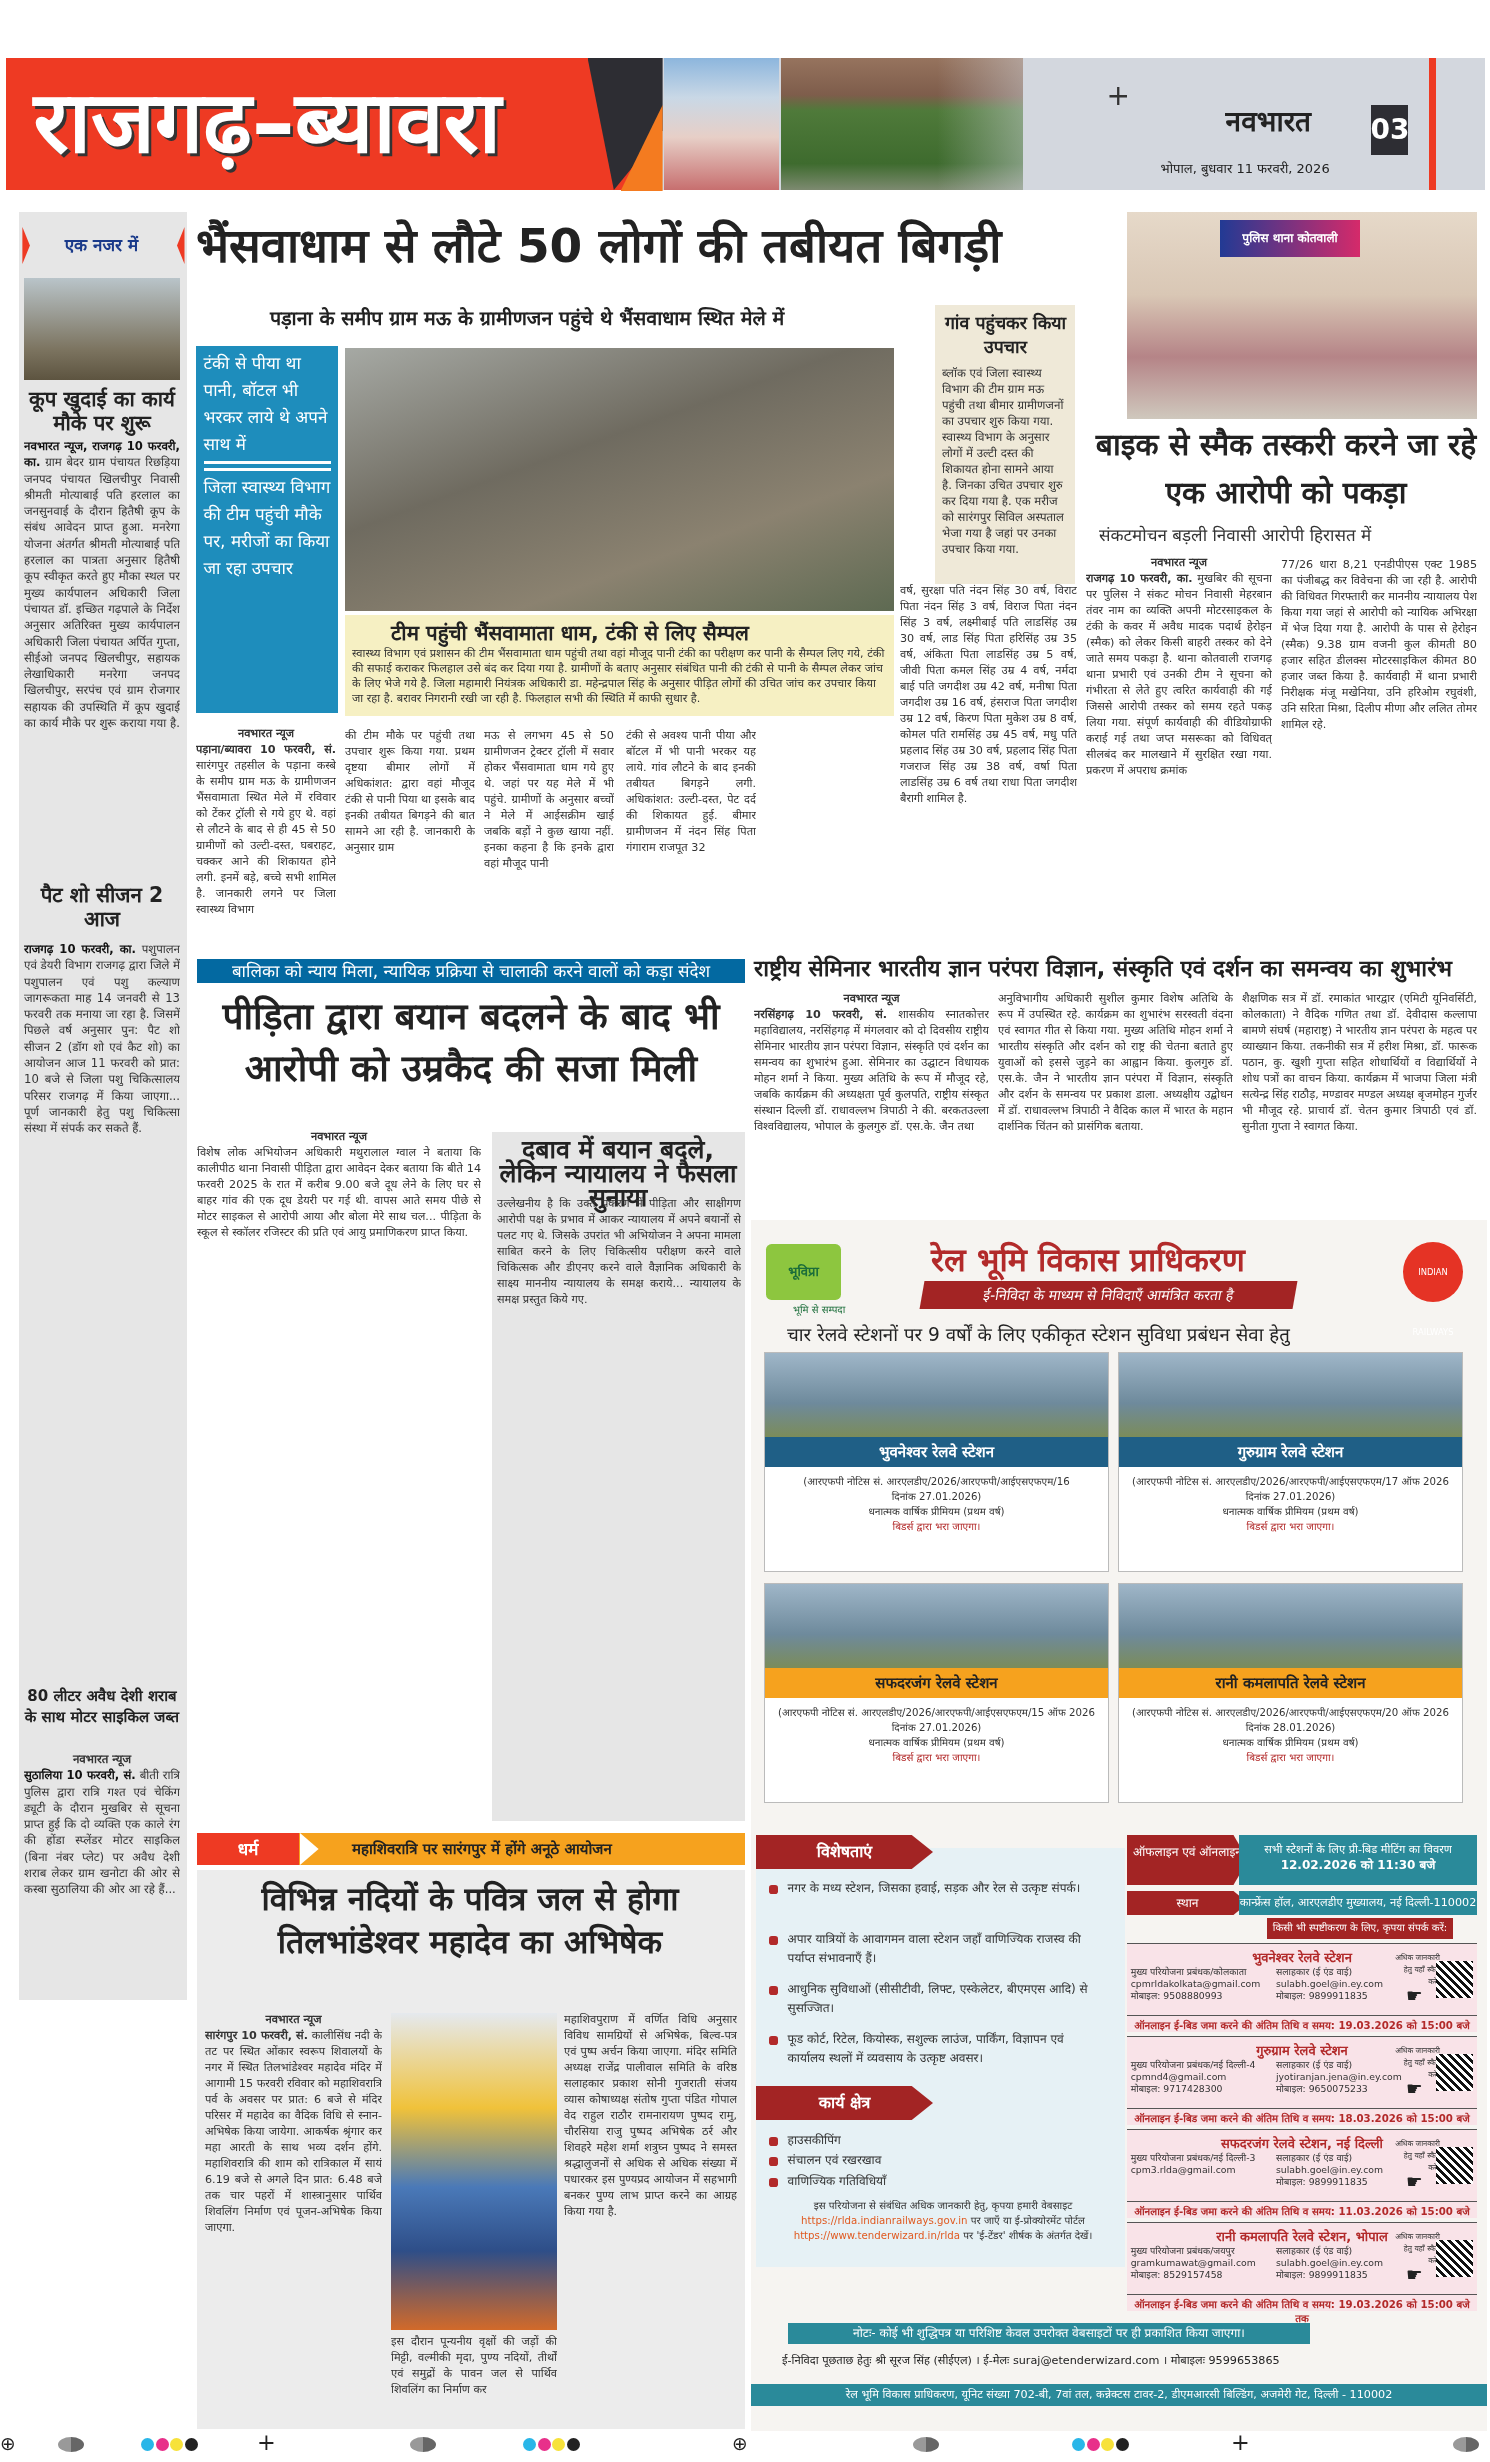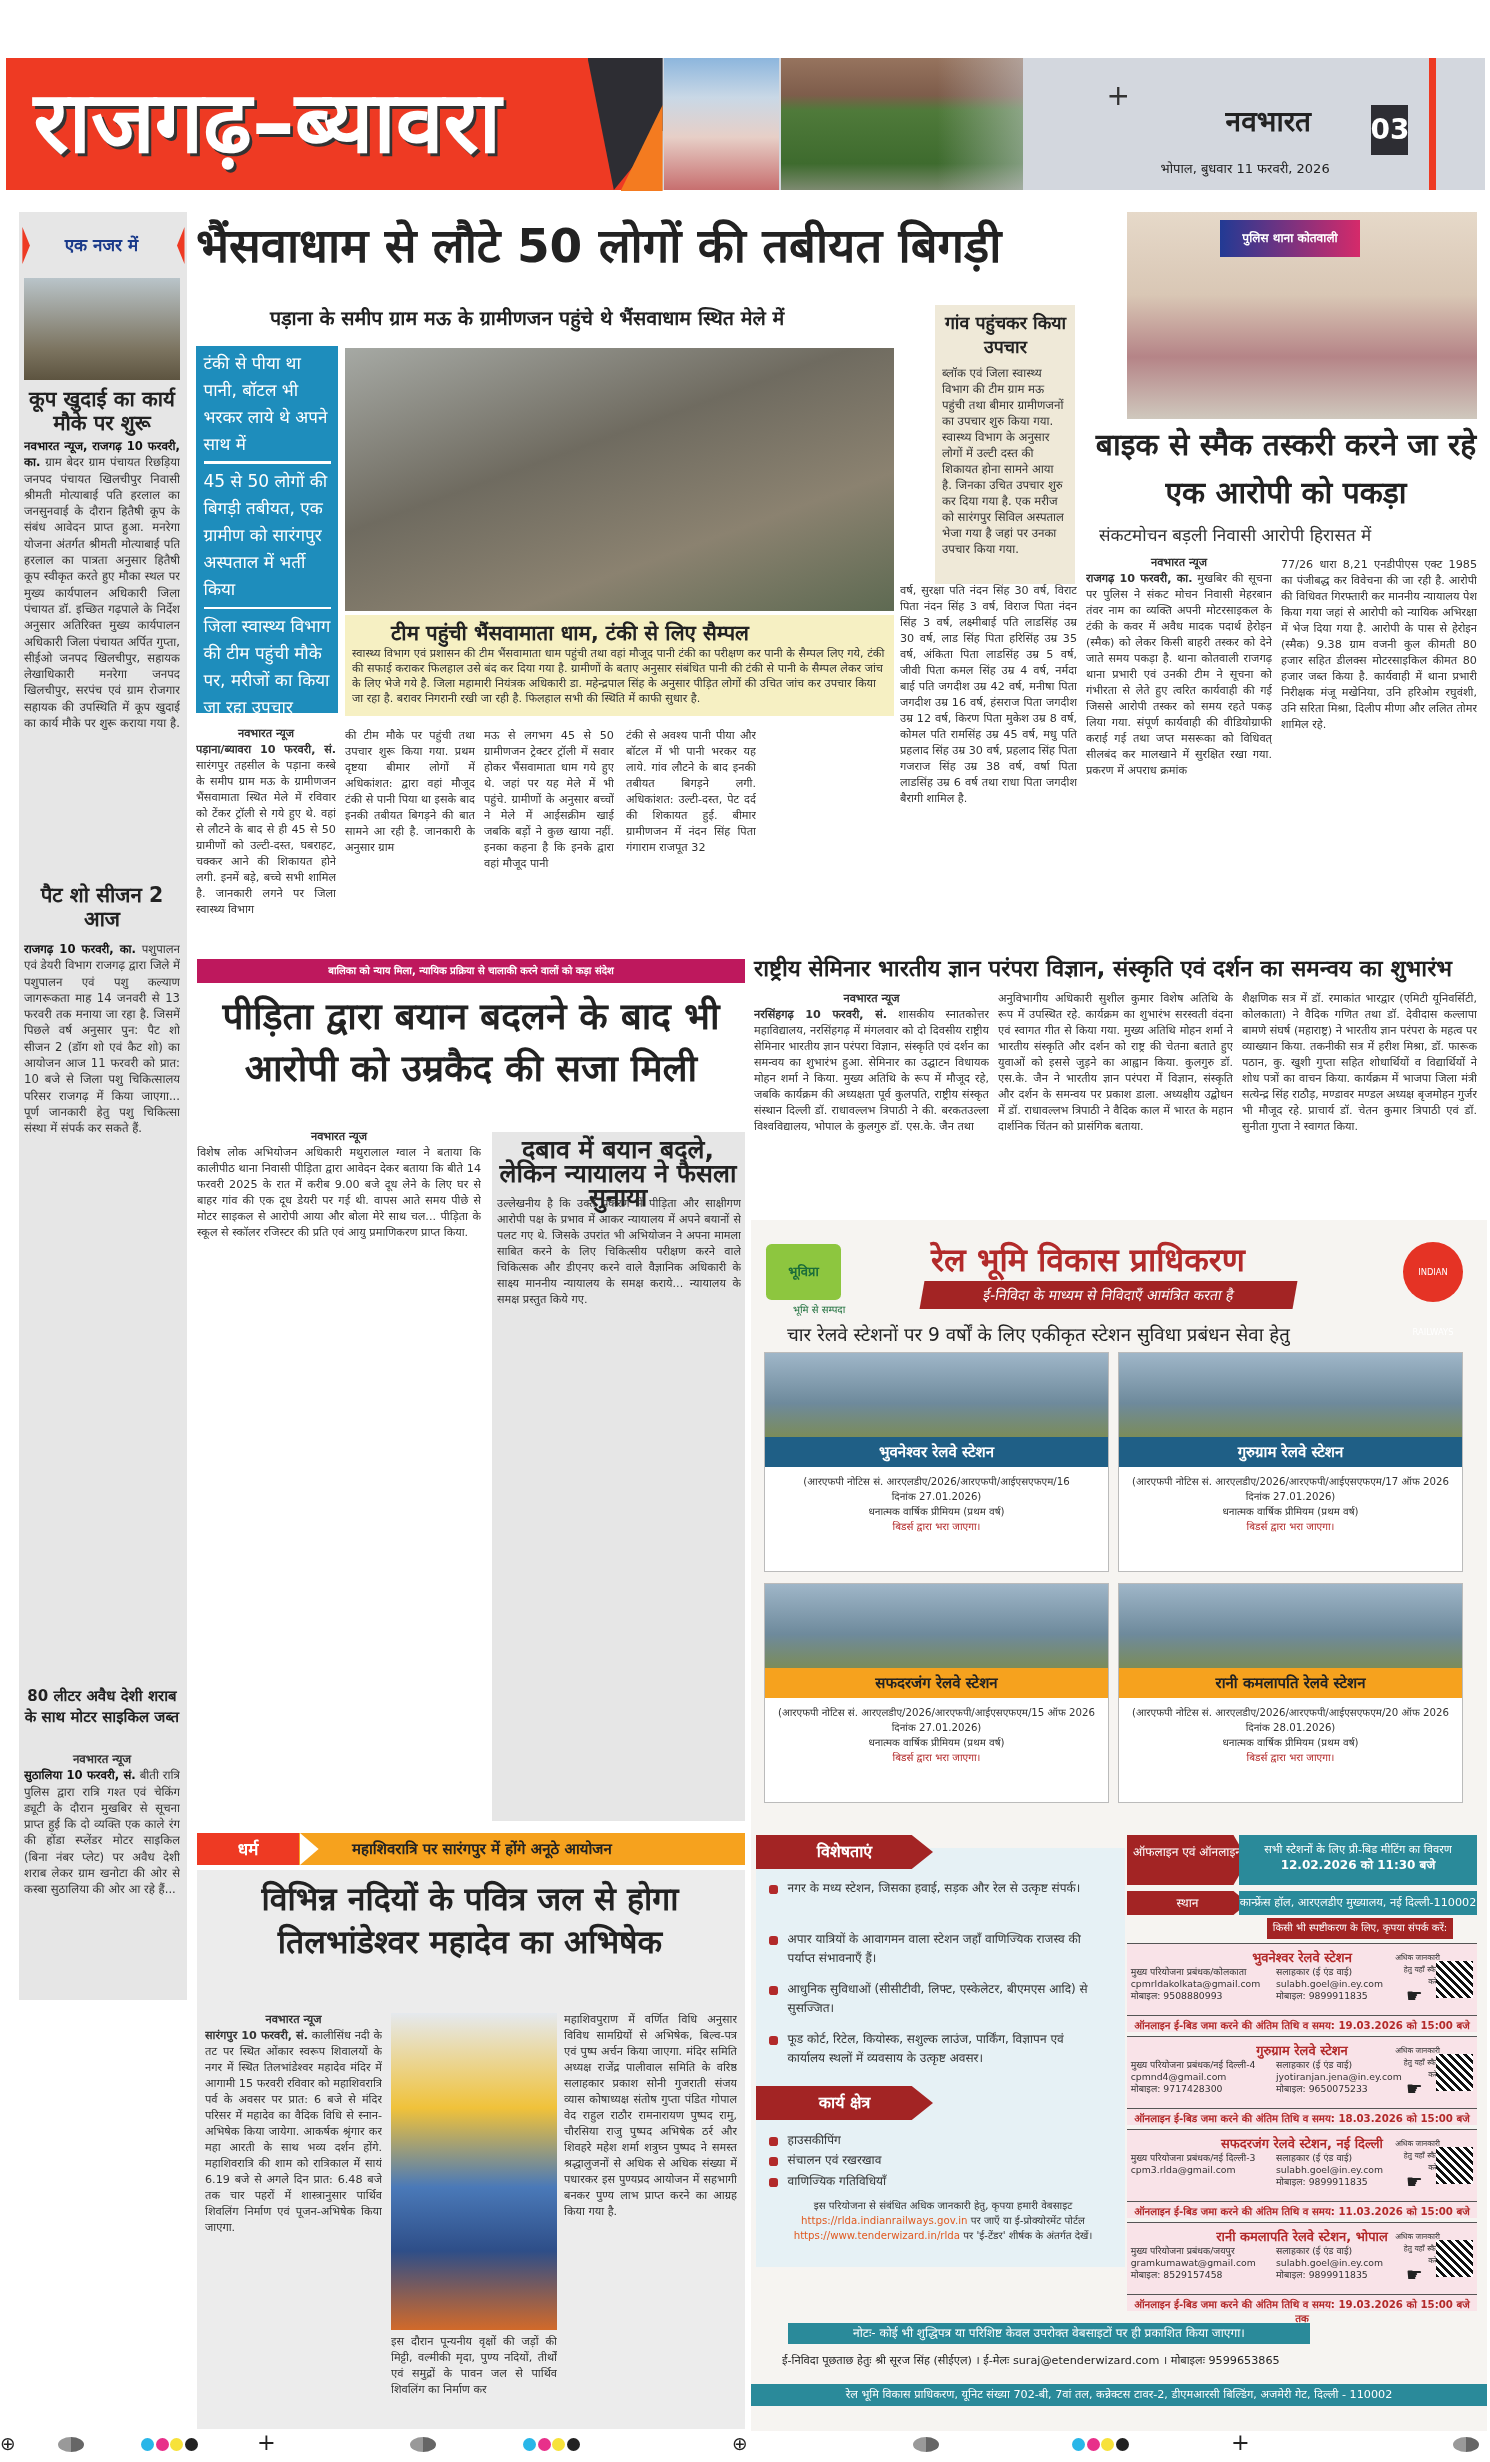--- a/index.html
+++ b/index.html
@@ -33,21 +33,21 @@
 .gaon{left:905px;top:305px;width:127px;height:276px;background:#efe9d8}
 .gaon-h{left:905px;top:311px;width:127px;text-align:center;font-weight:bold;font-size:17.7px;line-height:24px}
 .gaon-txt{left:911px;top:365px;width:115px;font-size:11.6px;line-height:16px;color:#333}
 .col{font-size:11.2px;line-height:16px;color:#333;text-align:justify}
 
 .police-photo{left:1082px;top:212px;width:391px;height:207px;background:linear-gradient(180deg,#e6d9c9 0%,#d9c7b5 40%,#b58487 70%,#cfc8bd 100%)}
 .police-sign{left:1201px;top:218px;width:130px;height:37px;background:linear-gradient(90deg,#223a94,#d52a6a);color:#fff;font-size:12px;font-weight:bold;text-align:center;line-height:37px}
 .police-h{left:1090px;top:421px;width:382px;font-weight:bold;font-size:28px;line-height:47px;text-align:center}
 .police-sub{left:1099px;top:520px;font-size:16px;color:#333}
 
-.blue-strip{left:197px;top:959px;width:544px;height:24px;background:#be185d;color:#fff;font-weight:bold;font-size:10px;line-height:24px;text-align:center}
+.blue-strip{left:197px;top:959px;width:544px;height:24px;background:#0369a1;color:#fff;font-weight:normal;font-size:17px;line-height:24px;text-align:center}
 .court-h{left:197px;top:989px;width:544px;text-align:center;font-size:37px;line-height:52px;font-weight:bold}
 .gray-box{left:492px;top:1129px;width:250px;height:652px;background:#e6e6e6}
 .gray-h{left:492px;top:1134px;width:250px;text-align:center;font-weight:bold;font-size:25px;line-height:24px}
 
 .sem-h{left:754px;top:950px;font-size:22.4px;font-weight:bold;white-space:nowrap}
 
 .ad{left:751px;top:1220px;width:736px;height:1043px;background:#f6f4f1}
 .ad-title{left:978px;top:1239px;font-size:28px;font-weight:bold;color:#b22a2a}
 .ad-ribbon{left:931px;top:1283px;width:345px;height:28px;background:#a32424;color:#fff;font-size:14px;text-align:center;line-height:28px;transform:skewX(-10deg)}
 .ad-sub{left:801px;top:1319px;font-size:17.7px;color:#222}
@@ -133,21 +133,20 @@
   <div style="text-align:center;font-weight:bold">नवभारत न्यूज</div>
   <b>सुठालिया 10 फरवरी, सं.</b>
   <span>बीती रात्रि पुलिस द्वारा रात्रि गश्त एवं चेकिंग ड्यूटी के दौरान मुखबिर से सूचना प्राप्त हुई कि दो व्यक्ति एक काले रंग की होंडा स्प्लेंडर मोटर साइकिल (बिना नंबर प्लेट) पर अवैध देशी शराब लेकर ग्राम खनोटा की ओर से कस्बा सुठालिया की ओर आ रहे हैं...</span>
 </div>
 
 <div class="abs h1" style="left:196px;top:216px;font-size:47px;line-height:60px">भैंसवाधाम से लौटे 50 लोगों की तबीयत बिगड़ी</div>
 <div class="abs" style="left:270px;top:304px;font-size:19.6px;font-weight:bold;white-space:nowrap">पड़ाना के समीप ग्राम मऊ के ग्रामीणजन पहुंचे थे भैंसवाधाम स्थित मेले में</div>
 <div class="abs bluebox" style="left:196px;top:346px;width:142px;height:367px">
   <div>टंकी से पीया था पानी, बॉटल भी भरकर लाये थे अपने साथ में</div>
   <div class="sep"></div>
-  <div>45 से 50 लोगों की बिगड़ी तबीयत, एक ग्रामीण को सारंगपुर अस्पताल में भर्ती किया</div>
   <div class="sep"></div>
   <div>जिला स्वास्थ्य विभाग की टीम पहुंची मौके पर, मरीजों का किया जा रहा उपचार</div>
 </div>
 <div class="abs lead-photo" style="left:345px;top:348px;width:549px;height:263px"></div>
 <div class="abs cap-box" style="left:345px;top:615px;width:549px;height:101px"></div>
 <div class="abs cap-h" style="left:391px;top:618px">टीम पहुंची भैंसवामाता धाम, टंकी से लिए सैम्पल</div>
 <div class="abs cap-txt" style="left:352px;top:646px;width:538px;height:67px;overflow:hidden">स्वास्थ्य विभाग एवं प्रशासन की टीम भैंसवामाता धाम पहुंची तथा वहां मौजूद पानी टंकी का परीक्षण कर पानी के सैम्पल लिए गये, टंकी की सफाई कराकर फिलहाल उसे बंद कर दिया गया है. ग्रामीणों के बताए अनुसार संबंधित पानी की टंकी से पानी के सैम्पल लेकर जांच के लिए भेजे गये है. जिला महामारी नियंत्रक अधिकारी डा. महेन्द्रपाल सिंह के अनुसार पीड़ित लोगों की उचित जांच कर उपचार किया जा रहा है. बरावर निगरानी रखी जा रही है. फिलहाल सभी की स्थिति में काफी सुधार है.</div>
 
 <div class="abs col" style="left:196px;top:726px;width:140px;height:205px;overflow:hidden">
   <div style="text-align:center;font-weight:bold">नवभारत न्यूज</div>

